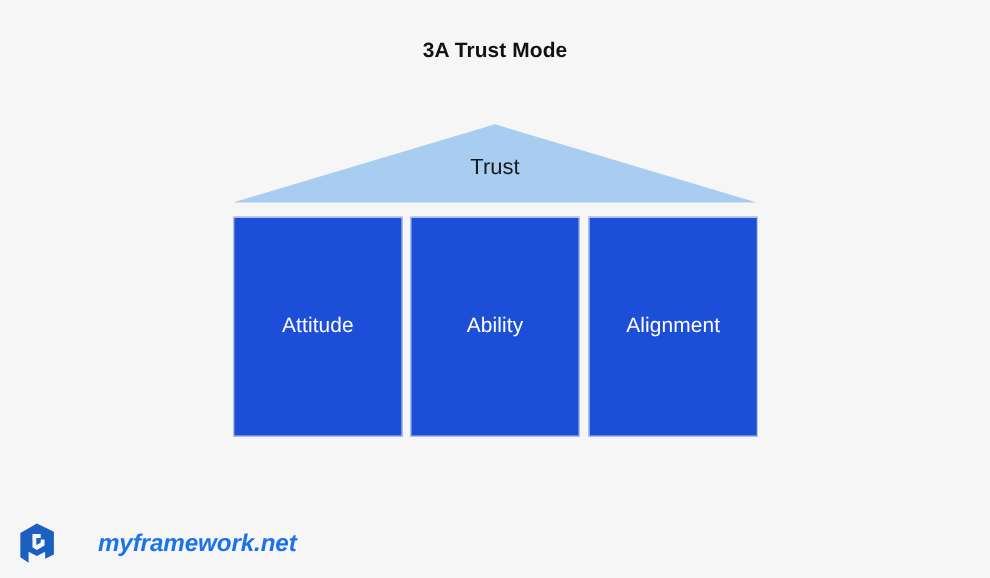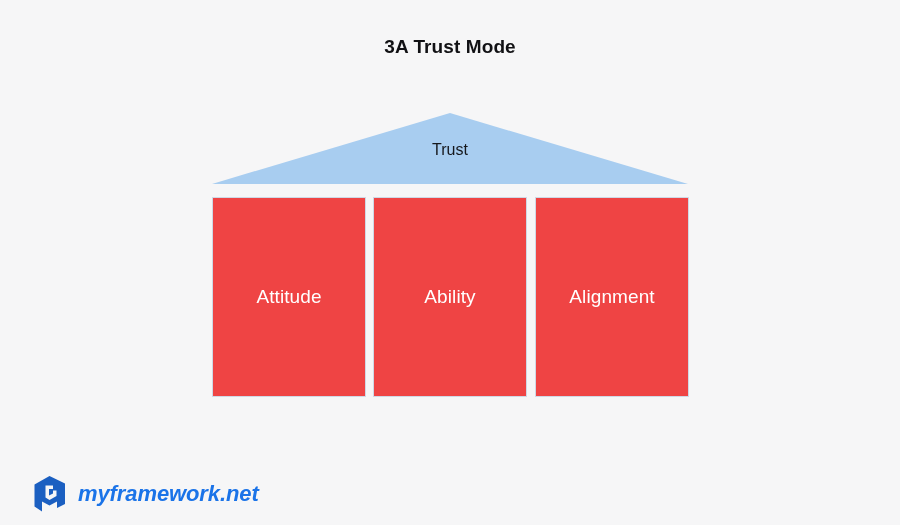--- a/index.html
+++ b/index.html
@@ -50,32 +50,32 @@
     width: 490px;
     height: 82px;
     display: block;
   }
   #roof-label {
     position: absolute;
     left: 205px;
     top: 141px;
     width: 490px;
     text-align: center;
-    font-size: 16px;
+    font-size: 20px;
     font-weight: normal;
     color: #16181c;
     white-space: nowrap;
     pointer-events: none;
   }
 
   .pillar {
     position: absolute;
     top: 197px;
     height: 200px;
-    background: #ef4444;
+    background: #1d4ed8;
     border: 1px solid #cfd9e6;
     box-sizing: border-box;
     display: flex;
     align-items: center;
     justify-content: center;
   }
   #pillar-attitude  { left: 212px; width: 154px; }
   #pillar-ability   { left: 373px; width: 154px; }
   #pillar-alignment { left: 535px; width: 154px; }
 
@@ -83,25 +83,26 @@
     font-size: 19px;
     color: #ffffff;
     text-align: center;
     white-space: nowrap;
     letter-spacing: 0.1px;
   }
 
   
   #footer-brand {
     position: absolute;
-    left: 32px;
+    left: 16px;
     top: 474px;
     height: 40px;
     display: flex;
     align-items: center;
+    gap: 27px;
   }
   #brand-logo-icon {
     width: 36px;
     height: 38px;
     display: block;
     flex: 0 0 auto;
   }
   #brand-name {
     margin-left: 10px;
     font-size: 22px;

